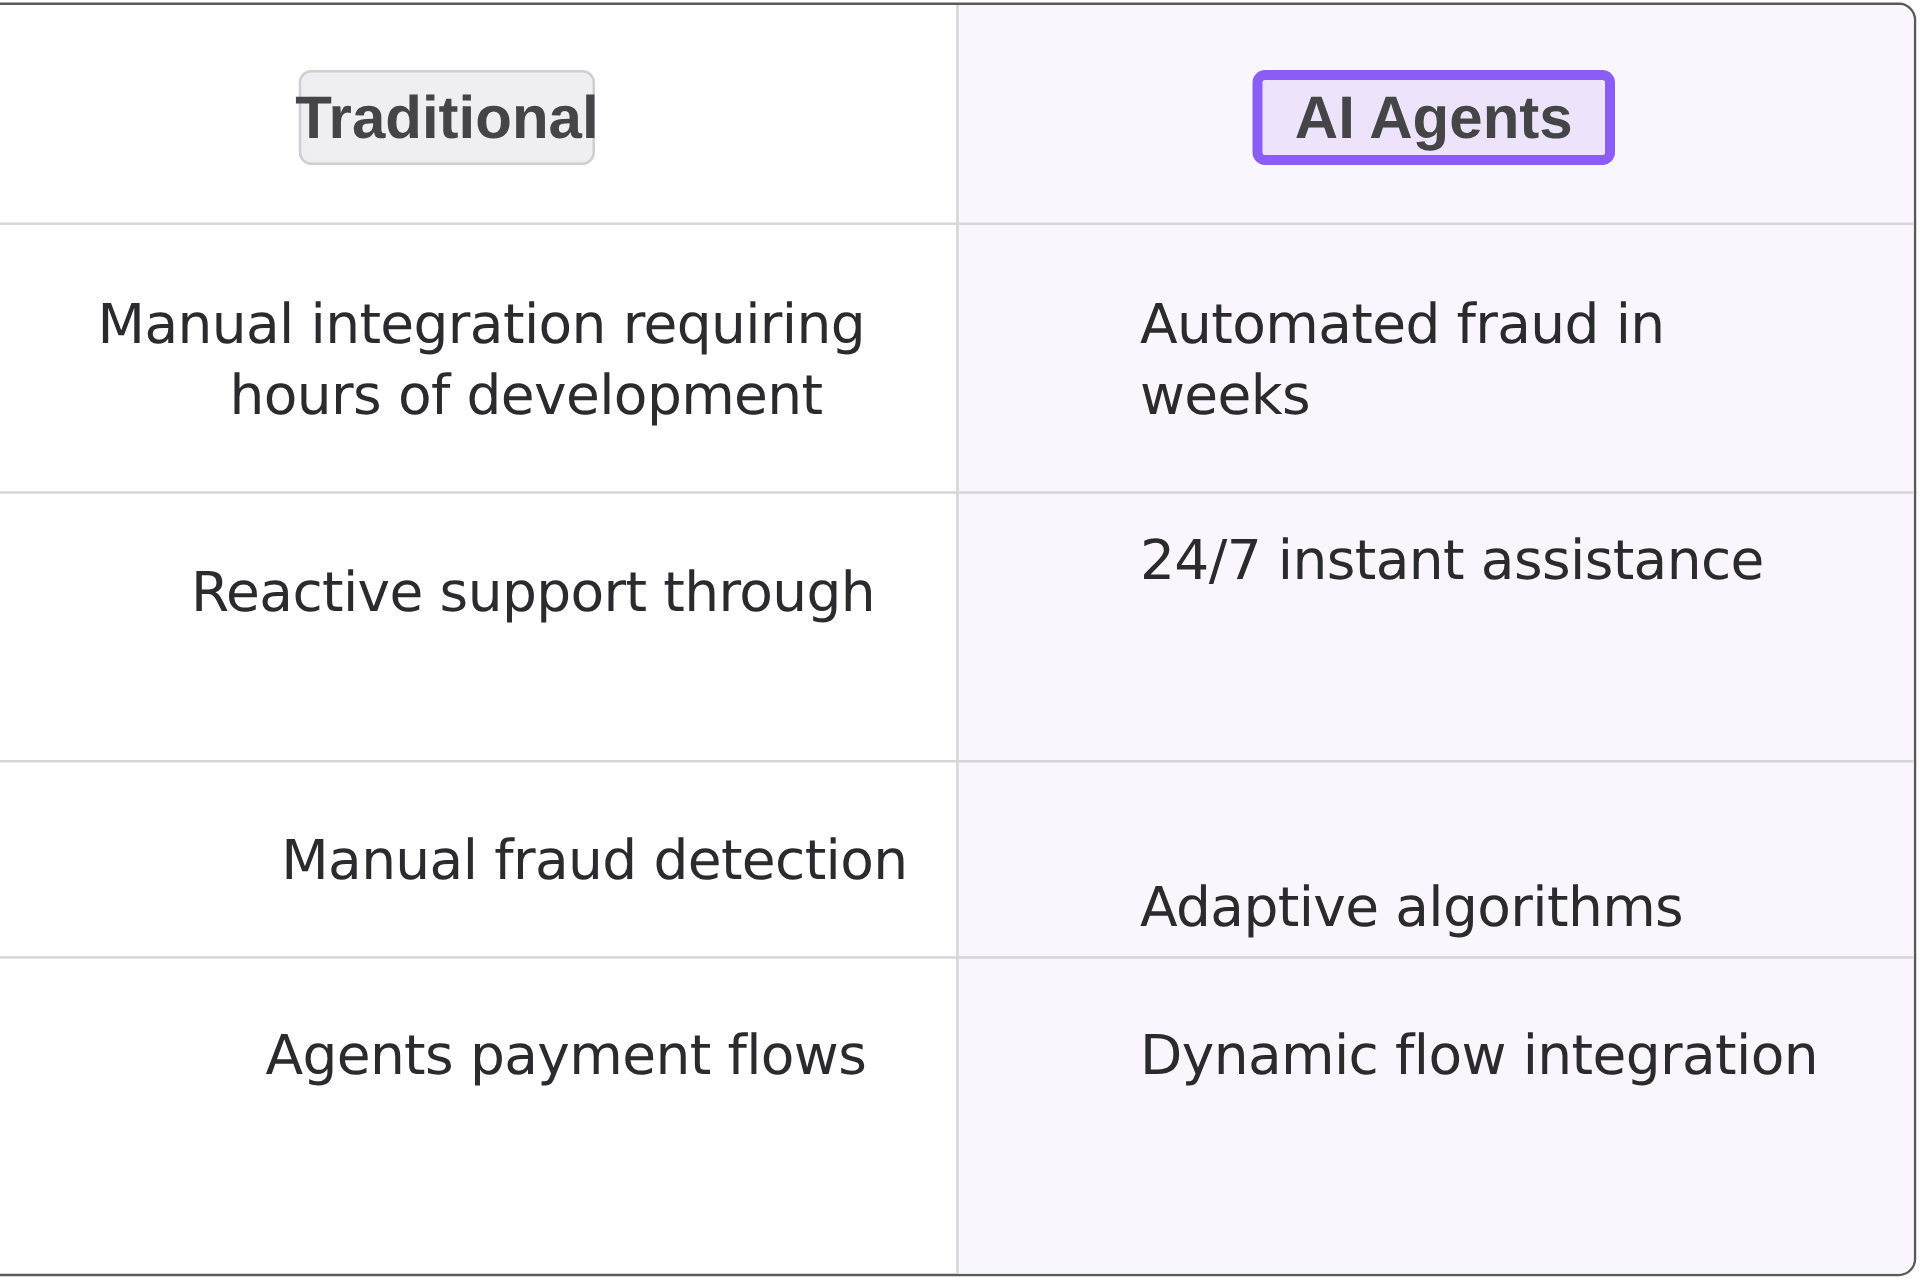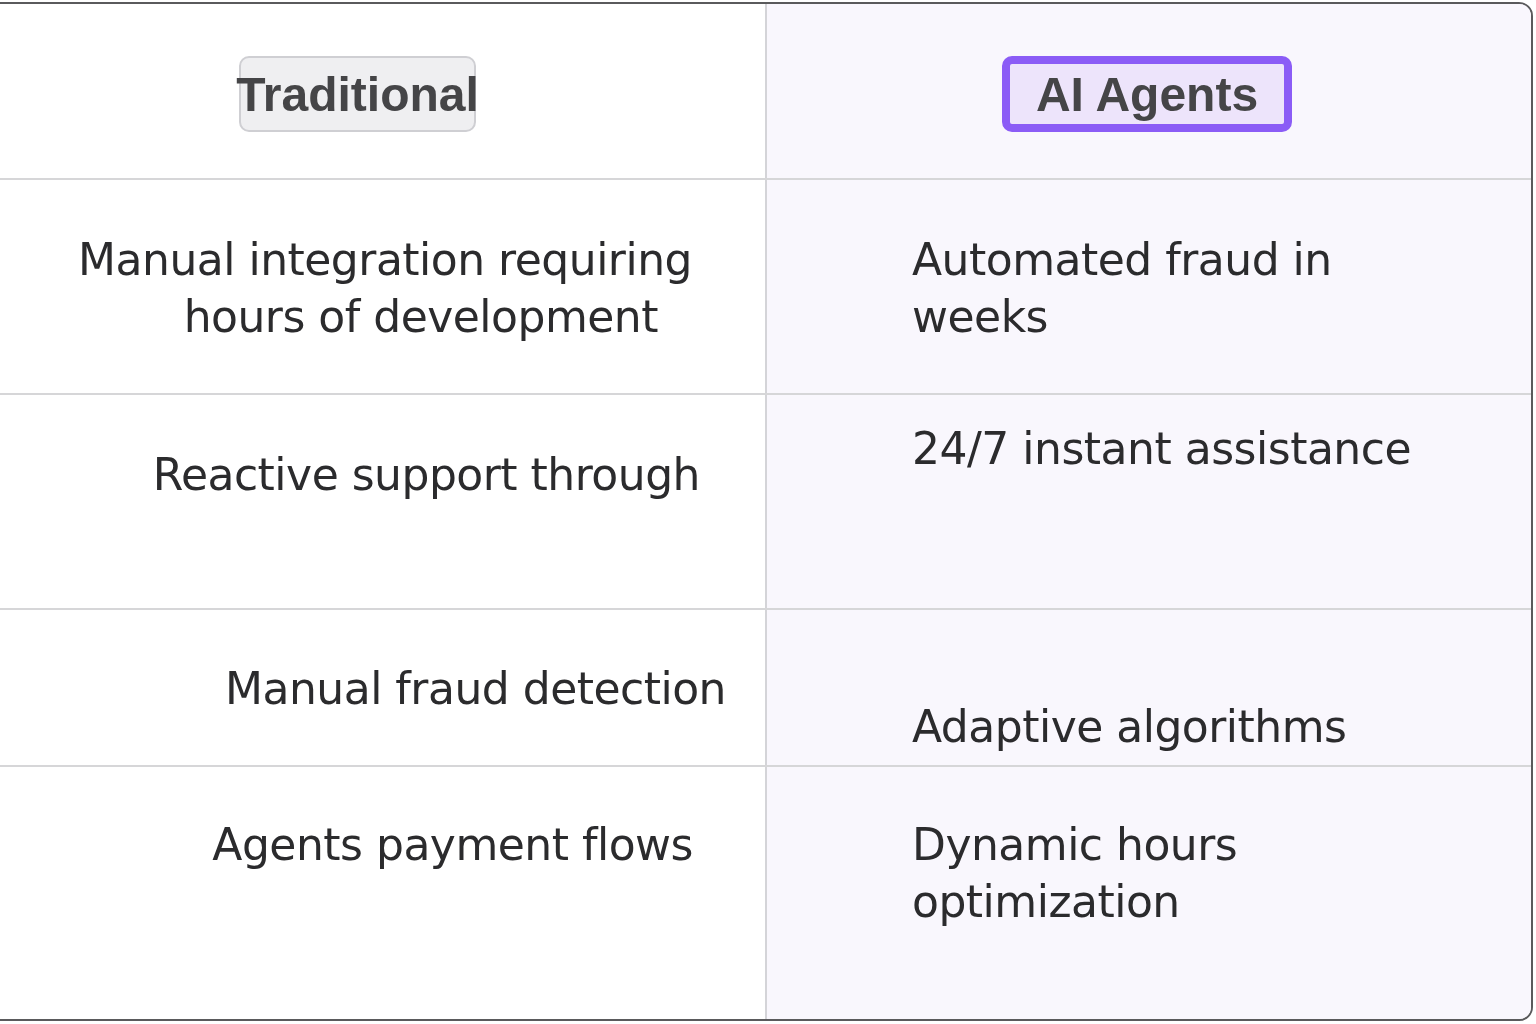--- a/index.html
+++ b/index.html
@@ -132,15 +132,15 @@
   <div class="cell cell-right" style="top:656px;margin-top:38px;">
     <div>Adaptive algorithms</div>
   </div>
 
   <div class="divider-h" style="top:761px"></div>
 
   <div class="cell cell-left" style="left:60px; top:812px; width:641px;">
     <div>Agents payment flows</div>
   </div>
   <div class="cell cell-right" style="top:812px;">
-    <div>Dynamic hours optimization</div>
+    <div>Dynamic flow integration</div>
   </div>
 </div>
 
 </body></html>

